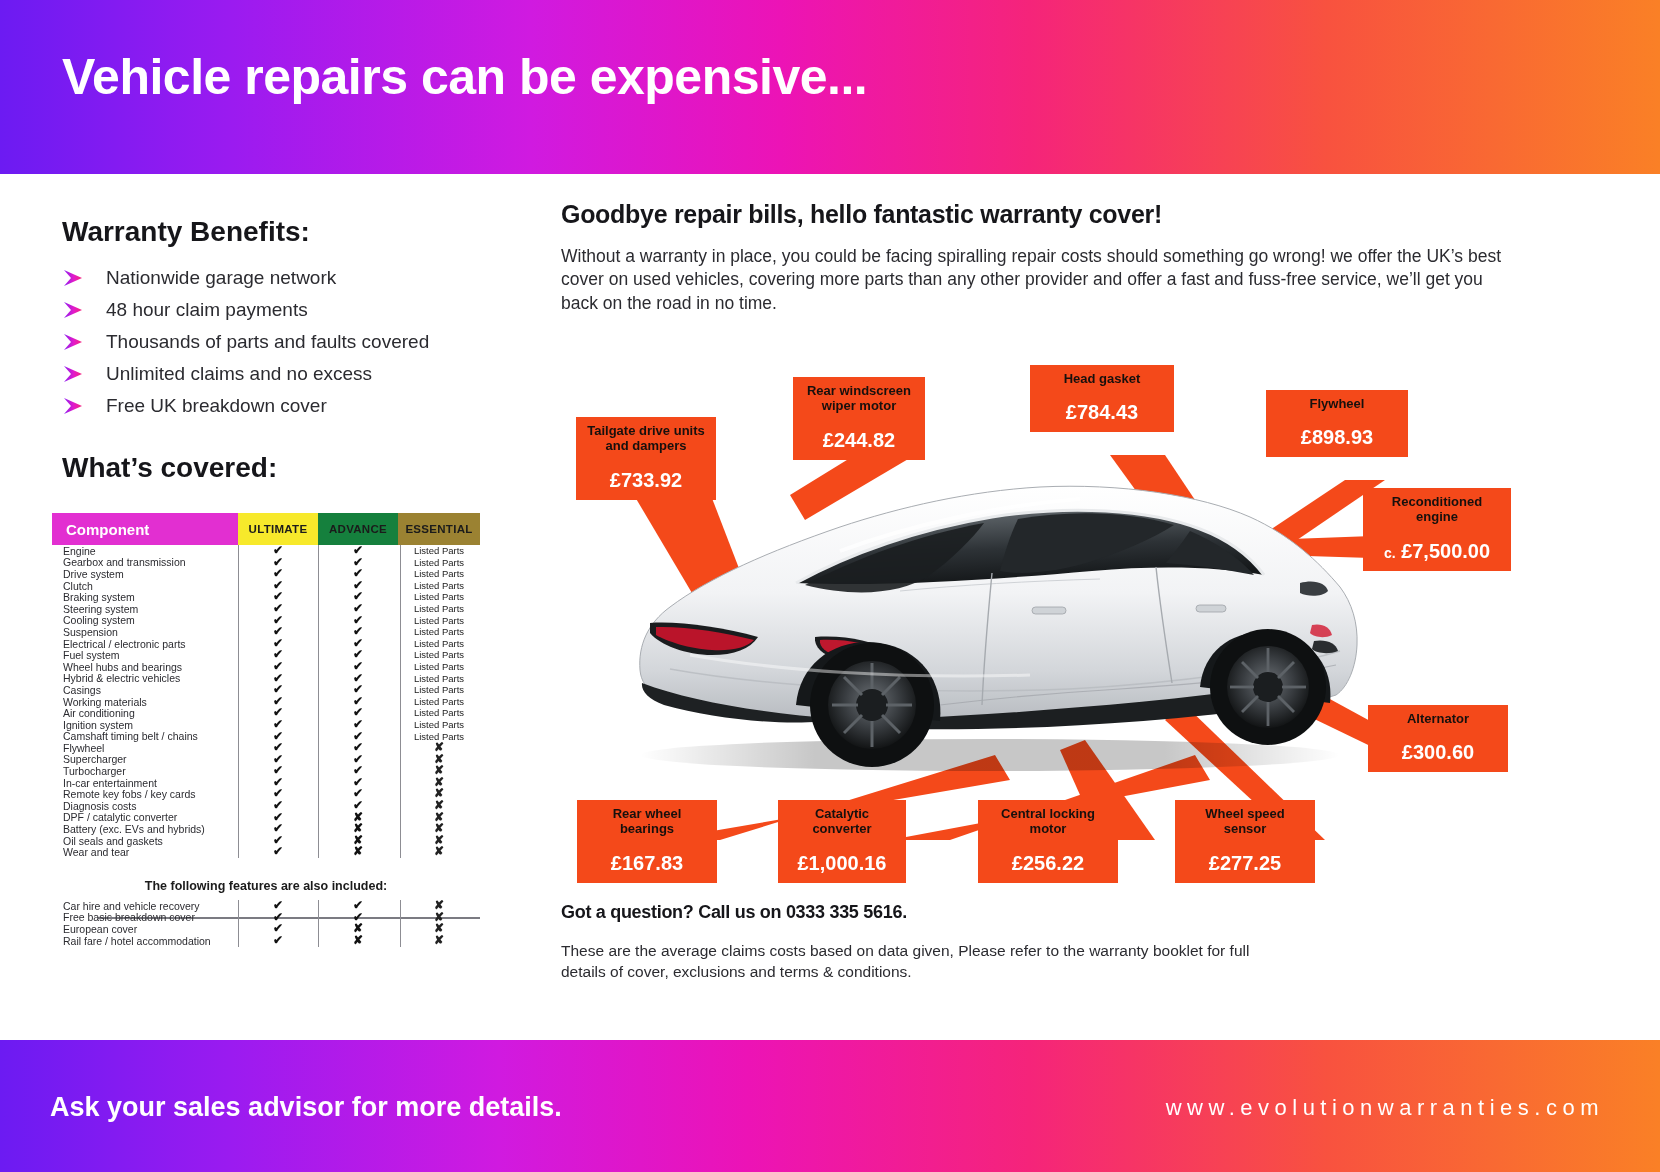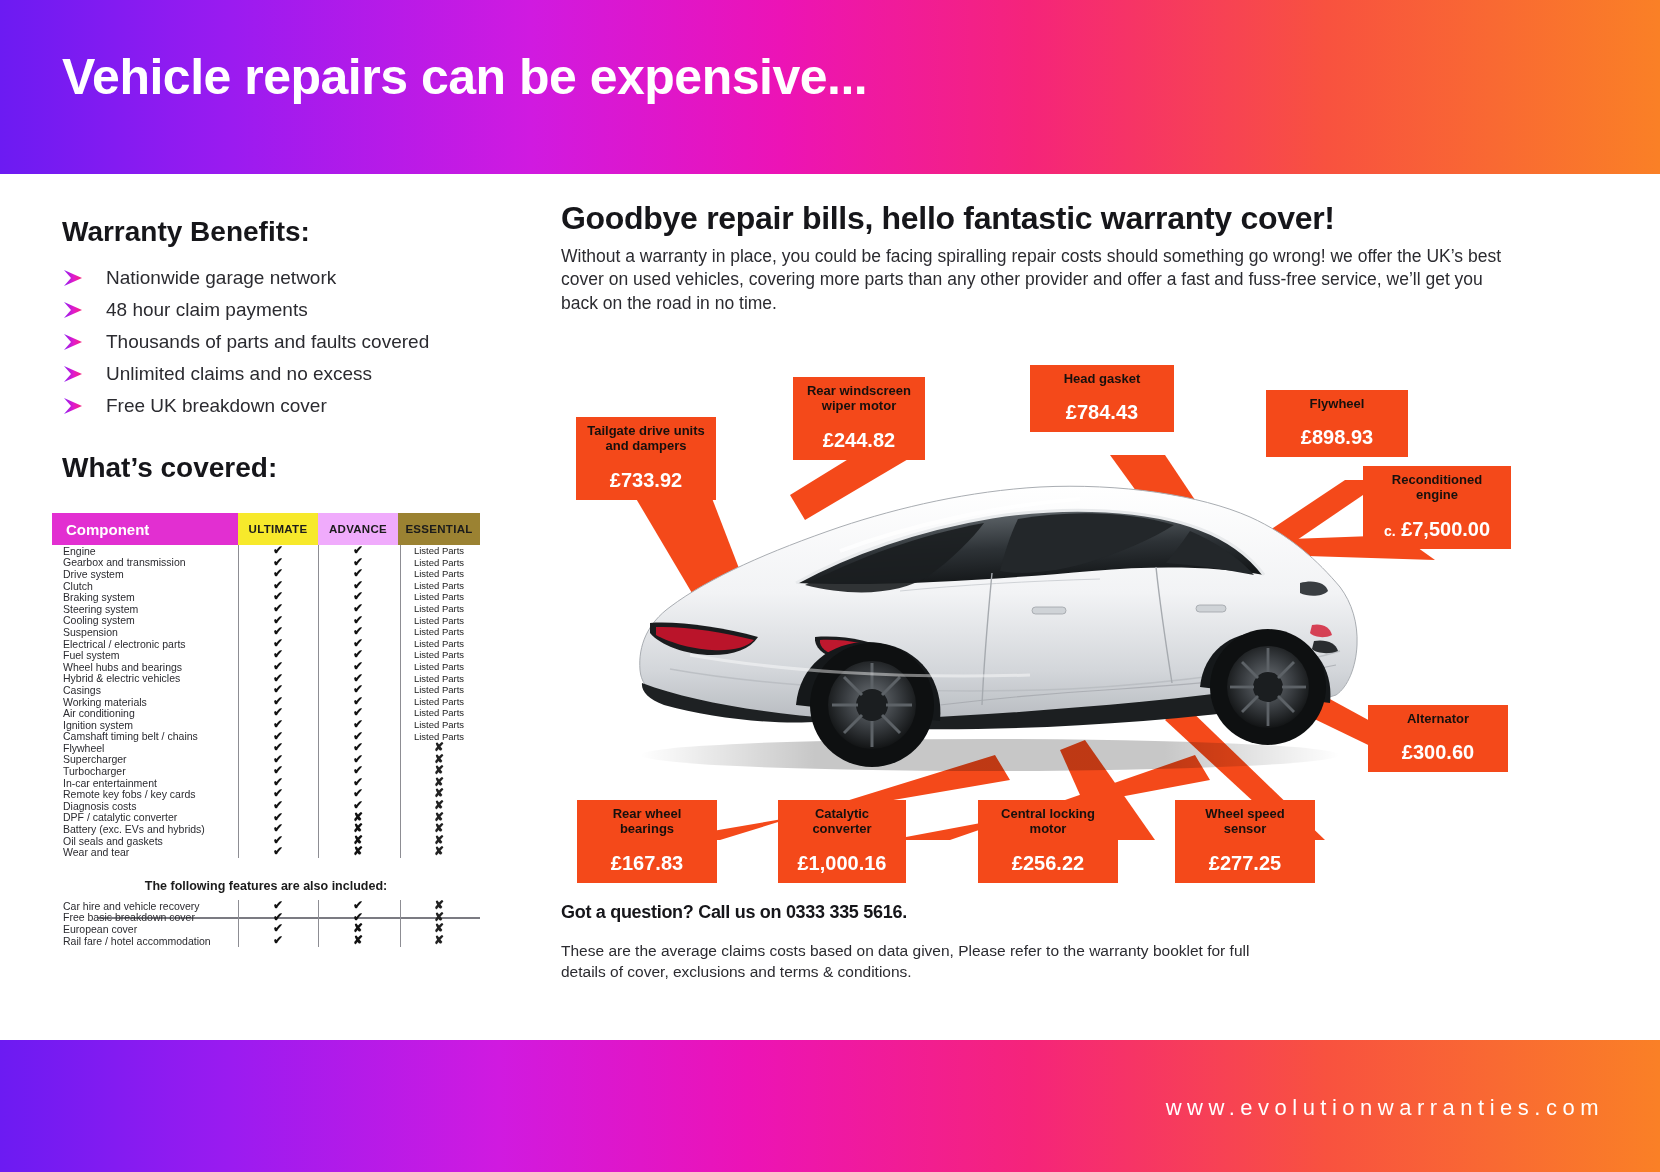--- a/index.html
+++ b/index.html
@@ -38,21 +38,21 @@
   }
 
   
   .cov-table { position: absolute; left: 52px; top: 513px; width: 428px; }
   .cov-head { display: flex; height: 32px; }
   .ch { display: flex; align-items: center; justify-content: center;
         font-size: 11.5px; font-weight: bold; letter-spacing: 0.3px; color: #1b1b1b; }
   .ch.component { flex: none; width: 186px; justify-content: flex-start;
         padding-left: 14px; background: #e22fd1; color:#fff; font-size: 15px; letter-spacing: 0; }
   .ch.ultimate { flex: none; width: 80px; background: #f7e92b; }
-  .ch.advance  { flex: none; width: 80px; background: #f0abfc; }
+  .ch.advance  { flex: none; width: 80px; background: #15803d; }
   .ch.essential{ flex: none; width: 82px; background: #9b8232; }
 
   .cov-body { position: relative; }
   .cov-row { display: flex; height: 11.6px; align-items: center; }
   .cell-name { flex: none; width: 186px; padding-left: 11px;
                font-size: 10.5px; color: #2b2b30; white-space: nowrap; }
   .cell-mark { flex: none; width: 80px; text-align: center;
                font-size: 12px; font-weight: bold; color: #111; line-height: 11.6px; }
   .cell-mark.ess { width: 82px; font-size: 9.5px; font-weight: normal; color:#222; }
   .cell-mark.ess.x { font-size: 12px; font-weight: bold; }
@@ -60,21 +60,21 @@
   .vline { position: absolute; top: 0; width: 1px; background: #8d8d93; }
 
   .extra-divider { position: absolute; left: 98px; top: 917px; width: 382px; height: 2px; background: #7b7b82; }
   .extra-title { position: absolute; left: 52px; top: 879px; width: 428px; text-align: center;
                  font-size: 12.5px; font-weight: bold; color: #1b1b1b; }
   .extra-table { position: absolute; left: 52px; top: 900px; width: 428px; }
 
   
   .right-head {
     position: absolute; left: 561px; top: 200px;
-    font-size: 32px; font-weight: bold; color: #16161a; letter-spacing: -0.3px;
+    font-size: 25px; font-weight: bold; color: #16161a; letter-spacing: -0.3px;
   }
   .right-para {
     position: absolute; left: 561px; top: 245px; width: 960px;
     font-size: 17.5px; line-height: 1.33; color: #2b2b30;
   }
 
   
   .car-wrap { position: absolute; left: 600px; top: 455px; width: 780px; height: 345px; }
 
   
@@ -548,21 +548,21 @@
   <div class="callout" style="left:1030px; top:365px; width:144px;">
     <div class="c-name">Head gasket</div>
     <div class="c-price">£784.43</div>
   </div>
 
   <div class="callout" style="left:1266px; top:390px; width:142px;">
     <div class="c-name">Flywheel</div>
     <div class="c-price">£898.93</div>
   </div>
 
-  <div class="callout" style="left:1363px; top:466px; width:148px;">
+  <div class="callout" style="left:1363px; top:488px; width:148px;">
     <div class="c-name">Reconditioned engine</div>
     <div class="c-price">
       <span class="pfx">c.</span>
       <span>£7,500.00</span>
     </div>
   </div>
 
   <div class="callout" style="left:1368px; top:705px; width:140px;">
     <div class="c-name">Alternator</div>
     <div class="c-price">£300.60</div>
@@ -585,16 +585,17 @@
 
   <div class="callout" style="left:1175px; top:800px; width:140px;">
     <div class="c-name">Wheel speed sensor</div>
     <div class="c-price">£277.25</div>
   </div>
 
   <div class="cta">Got a question? Call us on 0333 335 5616.</div>
   <div class="disclaimer">These are the average claims costs based on data given, Please refer to the warranty booklet for full details of cover, exclusions and terms &amp; conditions.</div>
 
   <div class="footer">
+    <div class="footer-left">Ask your sales advisor for more details.</div>
     <div class="footer-url">www.evolutionwarranties.com</div>
   </div>
 
 </div>
 
 </body></html>

